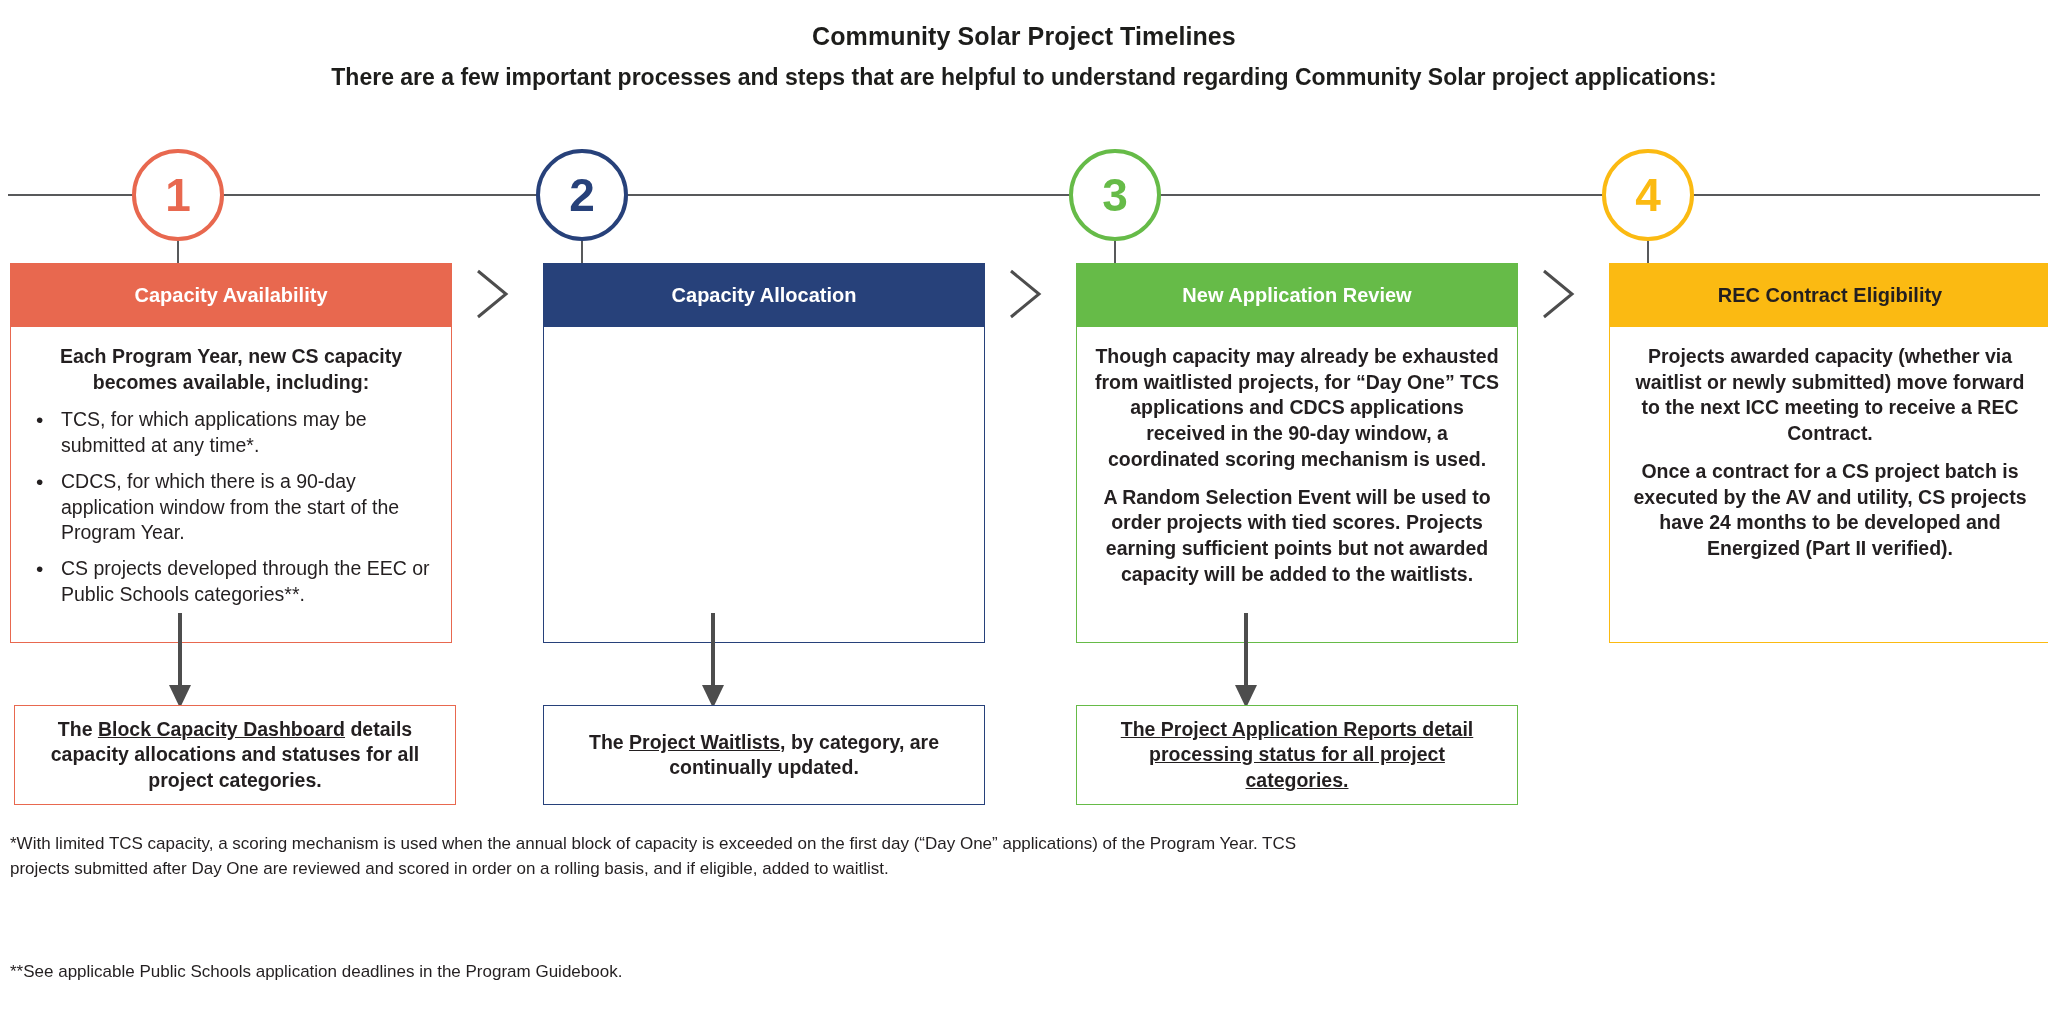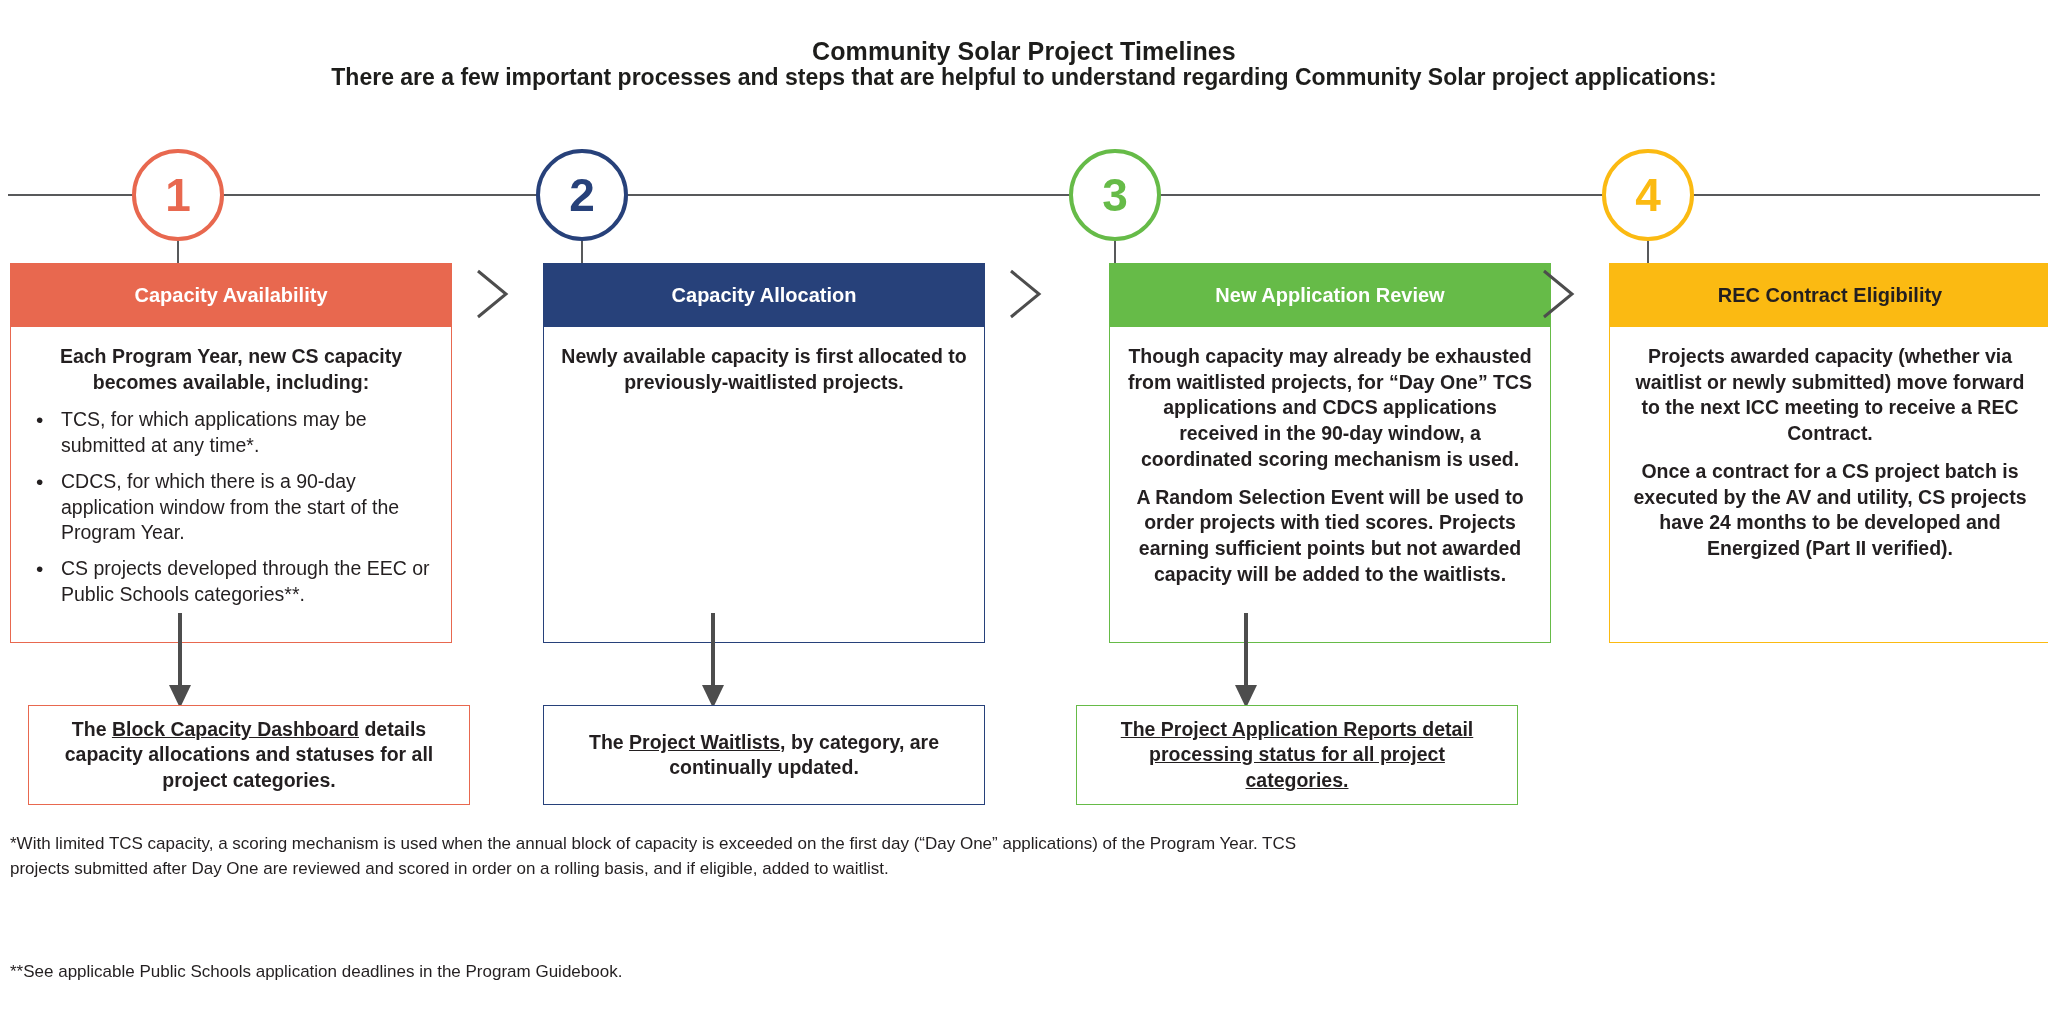--- a/index.html
+++ b/index.html
@@ -3,21 +3,21 @@
 <meta charset="utf-8">
 <style>
   html,body{margin:0;padding:0;background:#ffffff;}
   body{width:2048px;height:1010px;position:relative;
        font-family:"Liberation Sans","DejaVu Sans",sans-serif;color:#231f20;
        -webkit-font-smoothing:antialiased;}
   .canvas{position:absolute;inset:0;width:2048px;height:1010px;overflow:hidden;}
 
   
   .title{position:absolute;left:0;top:22px;width:2048px;text-align:center;
-         font-size:25px;font-weight:bold;letter-spacing:.1px;color:#1d1d1b;margin-top:15px;}
+         font-size:25px;font-weight:bold;letter-spacing:.1px;color:#1d1d1b;}
   .subtitle{position:absolute;left:0;top:64px;width:2048px;text-align:center;
             font-size:23px;font-weight:bold;color:#1d1d1b;}
 
   
   .timeline-rule{position:absolute;left:8px;top:194px;width:2032px;height:2px;
                  background:#58595b;}
   .node{position:absolute;top:149px;width:92px;height:92px;border-radius:50%;
         background:#ffffff;border:4px solid #cccccc;box-sizing:border-box;
         display:flex;align-items:center;justify-content:center;
         font-size:46px;font-weight:bold;line-height:1;}
@@ -88,39 +88,38 @@
     </div>
   </div>
 
   <div class="arrow" style="left:167px;">
     <svg width="26" height="96" viewBox="0 0 26 96">
       <line x1="13" y1="0" x2="13" y2="80" stroke="#4d4d4d" stroke-width="4"></line>
       <polygon points="13,95 2,72 24,72" fill="#4d4d4d"></polygon>
     </svg>
   </div>
 
-  <div class="outcome" id="out1" style="left: 28px; border-color: rgb(232, 104, 79);">
+  <div class="outcome" id="out1" style="left: 14px; border-color: rgb(232, 104, 79);">
     <span><span>The </span><u>Block Capacity Dashboard</u><span> details capacity allocations and statuses for all project categories.</span></span>
   </div>
 
   <div class="chev" style="left:472px;">
     <svg width="42" height="52" viewBox="0 0 42 52">
       <polyline points="6,3 34,26 6,49" fill="none" stroke="#4d4d4d" stroke-width="3"></polyline>
     </svg>
   </div>
 
   <div class="node" id="node2" style="left: 536px; border-color: rgb(39, 65, 122); color: rgb(39, 65, 122);">
     <span>2</span>
   </div>
   <div class="node-stem" style="left:581px;"></div>
 
   <div class="card" id="card2" style="left:543px;">
     <div class="card-head" style="background: rgb(39, 65, 122);">Capacity Allocation</div>
     <div class="card-body" style="border-color: rgb(39, 65, 122);">
-      <p>Newly available capacity is first allocated to previously-waitlisted projects.</p>
     </div>
   </div>
 
   <div class="arrow" style="left:700px;">
     <svg width="26" height="96" viewBox="0 0 26 96">
       <line x1="13" y1="0" x2="13" y2="80" stroke="#4d4d4d" stroke-width="4"></line>
       <polygon points="13,95 2,72 24,72" fill="#4d4d4d"></polygon>
     </svg>
   </div>
 
@@ -132,21 +131,21 @@
     <svg width="42" height="52" viewBox="0 0 42 52">
       <polyline points="6,3 34,26 6,49" fill="none" stroke="#4d4d4d" stroke-width="3"></polyline>
     </svg>
   </div>
 
   <div class="node" id="node3" style="left: 1069px; border-color: rgb(102, 187, 72); color: rgb(102, 187, 72);">
     <span>3</span>
   </div>
   <div class="node-stem" style="left:1114px;"></div>
 
-  <div class="card" id="card3" style="left:1076px;margin-left:33px;">
+  <div class="card" id="card3" style="left:1076px;">
     <div class="card-head" style="background: rgb(102, 187, 72);">New Application Review</div>
     <div class="card-body" style="border-color: rgb(102, 187, 72);">
       <p>Though capacity may already be exhausted from waitlisted projects, for “Day One” TCS applications and CDCS applications received in the 90-day window, a coordinated scoring mechanism is used.</p>
       <p>A Random Selection Event will be used to order projects with tied scores. Projects earning sufficient points but not awarded capacity will be added to the waitlists.</p>
     </div>
   </div>
 
   <div class="arrow" style="left:1233px;">
     <svg width="26" height="96" viewBox="0 0 26 96">
       <line x1="13" y1="0" x2="13" y2="80" stroke="#4d4d4d" stroke-width="4"></line>

